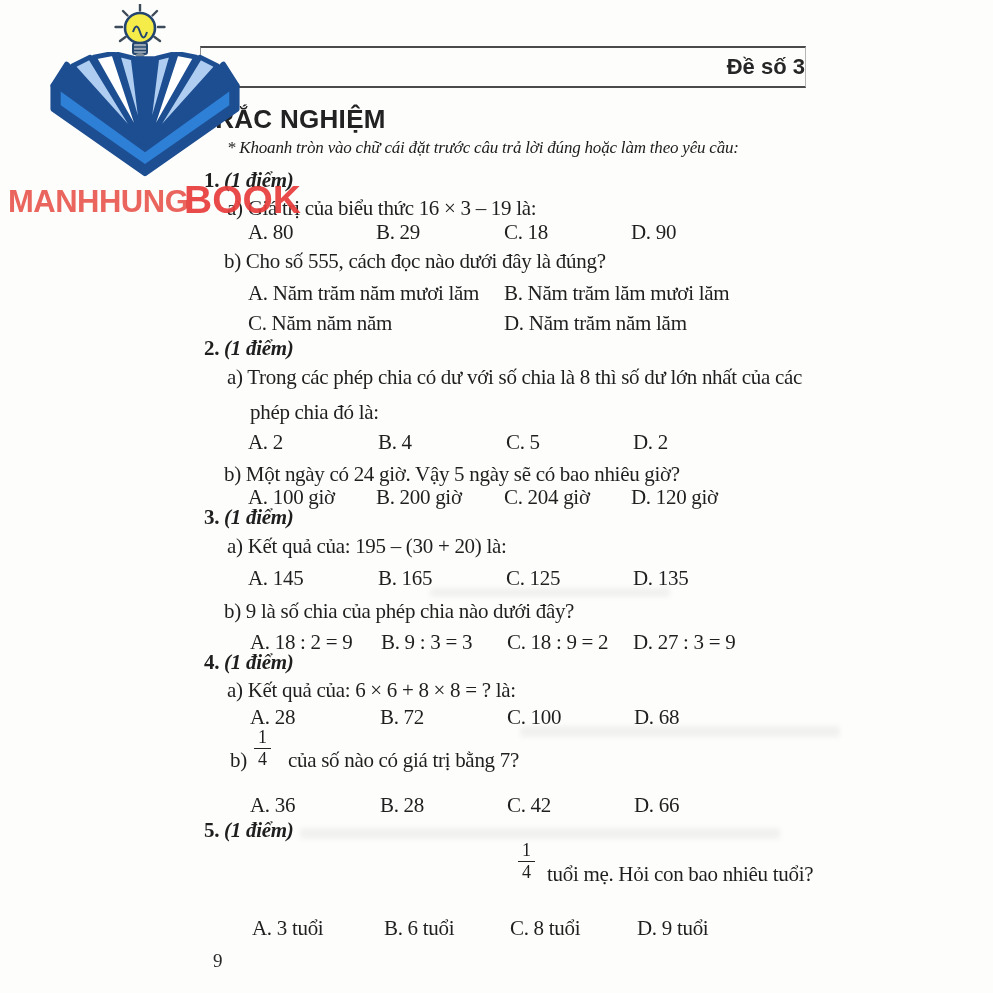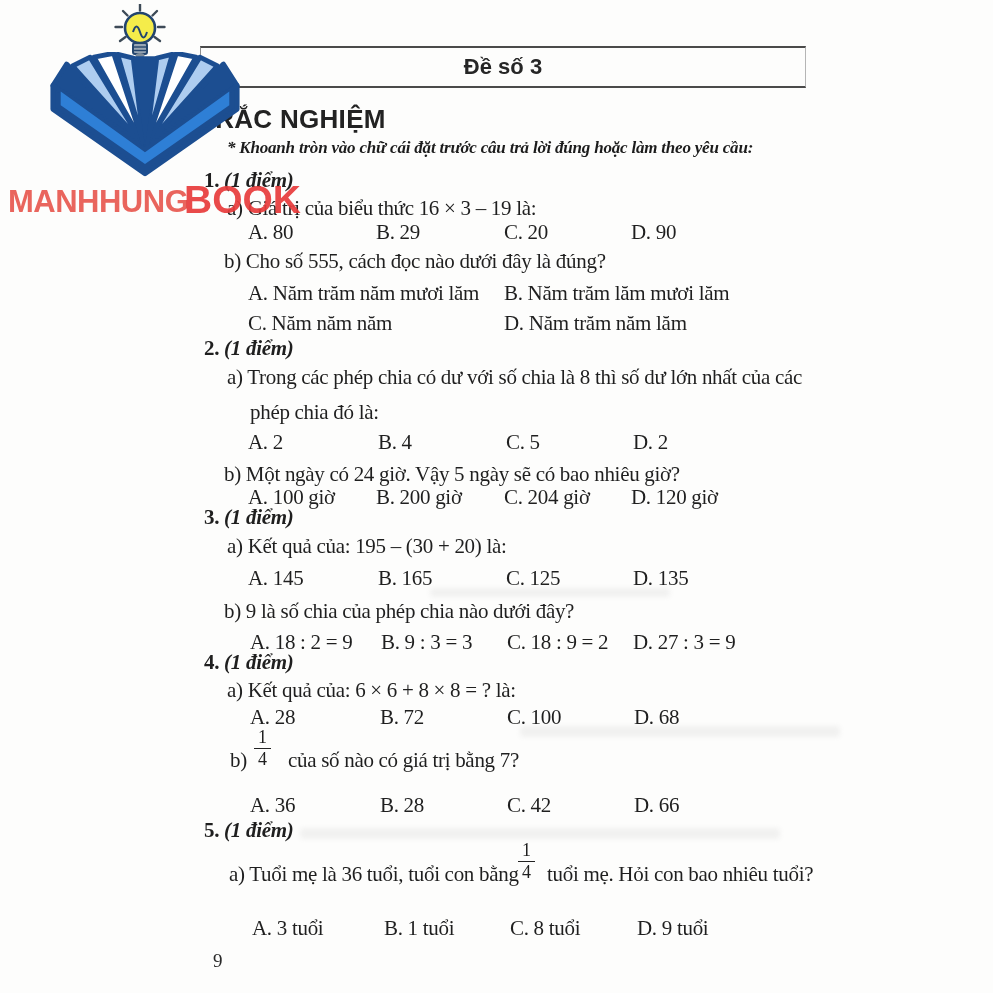--- a/index.html
+++ b/index.html
@@ -10,33 +10,33 @@
     color:#1f1f1f;
   }
   .abs{position:absolute;white-space:nowrap;line-height:1.2;}
   .body-text{font-size:21px;letter-spacing:-0.3px;}
   .qnum-b{font-weight:bold;font-style:normal;}
   .qpts{font-style:italic;font-weight:600;}
   .title-box{
     position:absolute;left:200px;top:46px;width:604px;height:38px;
     border-top:2px solid #4a4a4a;border-bottom:2px solid #4a4a4a;
     border-left:1px solid #8f8f8f;border-right:1px solid #b5b5b5;
-    display:flex;align-items:center;justify-content:center;
+    display:flex;align-items:center;justify-content:flex-end;
     font-family:"Liberation Sans","DejaVu Sans",sans-serif;
     font-weight:bold;font-size:22px;color:#262626;
   }
   .section-heading{
     position:absolute;left:199px;top:104px;
     font-family:"Liberation Sans","DejaVu Sans",sans-serif;
     font-weight:bold;font-size:26px;letter-spacing:0.3px;color:#222;
     white-space:nowrap;
   }
   .instruction{
     position:absolute;left:227px;top:138px;white-space:nowrap;
-    font-weight:bold;font-style:italic;font-size:17px;letter-spacing:-0.2px;color:#1c1c1c;
+    font-weight:normal;font-style:italic;font-size:17px;letter-spacing:-0.2px;color:#1c1c1c;
   }
   .frac{
     position:absolute;display:inline-flex;flex-direction:column;align-items:center;
     font-size:18px;line-height:1.1;letter-spacing:0;
   }
   .frac .fnum{padding:0 4px;}
   .frac .fbar{width:100%;height:0;border-top:1.6px solid #222;}
   .frac .fden{padding-top:1px;}
   .pageno{position:absolute;left:213px;top:950px;font-size:19px;color:#2a2a2a;}
   
@@ -69,21 +69,21 @@
     <span class="qnum-b">1.</span>
     <span class="qpts">(1 điểm)</span>
   </div>
 
   <div class="abs body-text" style="left:227px;top:196px">
     <span>a)</span>
     <span>Giá trị của biểu thức 16 × 3 – 19 là:</span>
   </div>
   <span class="abs body-text" style="left:248px;top:220px">A. 80</span>
   <span class="abs body-text" style="left:376px;top:220px">B. 29</span>
-  <span class="abs body-text" style="left:504px;top:220px">C. 20</span>
+  <span class="abs body-text" style="left:504px;top:220px">C. 18</span>
   <span class="abs body-text" style="left:631px;top:220px">D. 90</span>
 
   <div class="abs body-text" style="left:224px;top:249px">
     <span>b)</span>
     <span>Cho số 555, cách đọc nào dưới đây là đúng?</span>
   </div>
   <span class="abs body-text" style="left:248px;top:281px">A. Năm trăm năm mươi lăm</span>
   <span class="abs body-text" style="left:504px;top:281px">B. Năm trăm lăm mươi lăm</span>
   <span class="abs body-text" style="left:248px;top:311px">C. Năm năm năm</span>
   <span class="abs body-text" style="left:504px;top:311px">D. Năm trăm năm lăm</span>
@@ -159,32 +159,28 @@
   <span class="abs body-text" style="left:250px;top:793px">A. 36</span>
   <span class="abs body-text" style="left:380px;top:793px">B. 28</span>
   <span class="abs body-text" style="left:507px;top:793px">C. 42</span>
   <span class="abs body-text" style="left:634px;top:793px">D. 66</span>
 
   <div class="abs body-text" style="left:204px;top:818px">
     <span class="qnum-b">5.</span>
     <span class="qpts">(1 điểm)</span>
   </div>
 
-  <div class="abs body-text" style="left:229px;top:862px">
-    <span>a)</span>
-    <span>Tuổi mẹ là 36 tuổi, tuổi con bằng</span>
-  </div>
   <span class="frac" style="left:518px;top:841px">
     <span class="fnum">1</span>
     <span class="fbar"></span>
     <span class="fden">4</span>
   </span>
   <div class="abs body-text" style="left:547px;top:862px">tuổi mẹ. Hỏi con bao nhiêu tuổi?</div>
   <span class="abs body-text" style="left:252px;top:916px">A. 3 tuổi</span>
-  <span class="abs body-text" style="left:384px;top:916px">B. 1 tuổi</span>
+  <span class="abs body-text" style="left:384px;top:916px">B. 6 tuổi</span>
   <span class="abs body-text" style="left:510px;top:916px">C. 8 tuổi</span>
   <span class="abs body-text" style="left:637px;top:916px">D. 9 tuổi</span>
 
   <div class="pageno">9</div>
 
   <div class="ghost" style="left:520px;top:726px;width:320px;height:11px"></div>
   <div class="ghost" style="left:300px;top:828px;width:480px;height:11px"></div>
   <div class="ghost" style="left:430px;top:588px;width:240px;height:9px"></div>
 
   <div class="logo-wrap">

